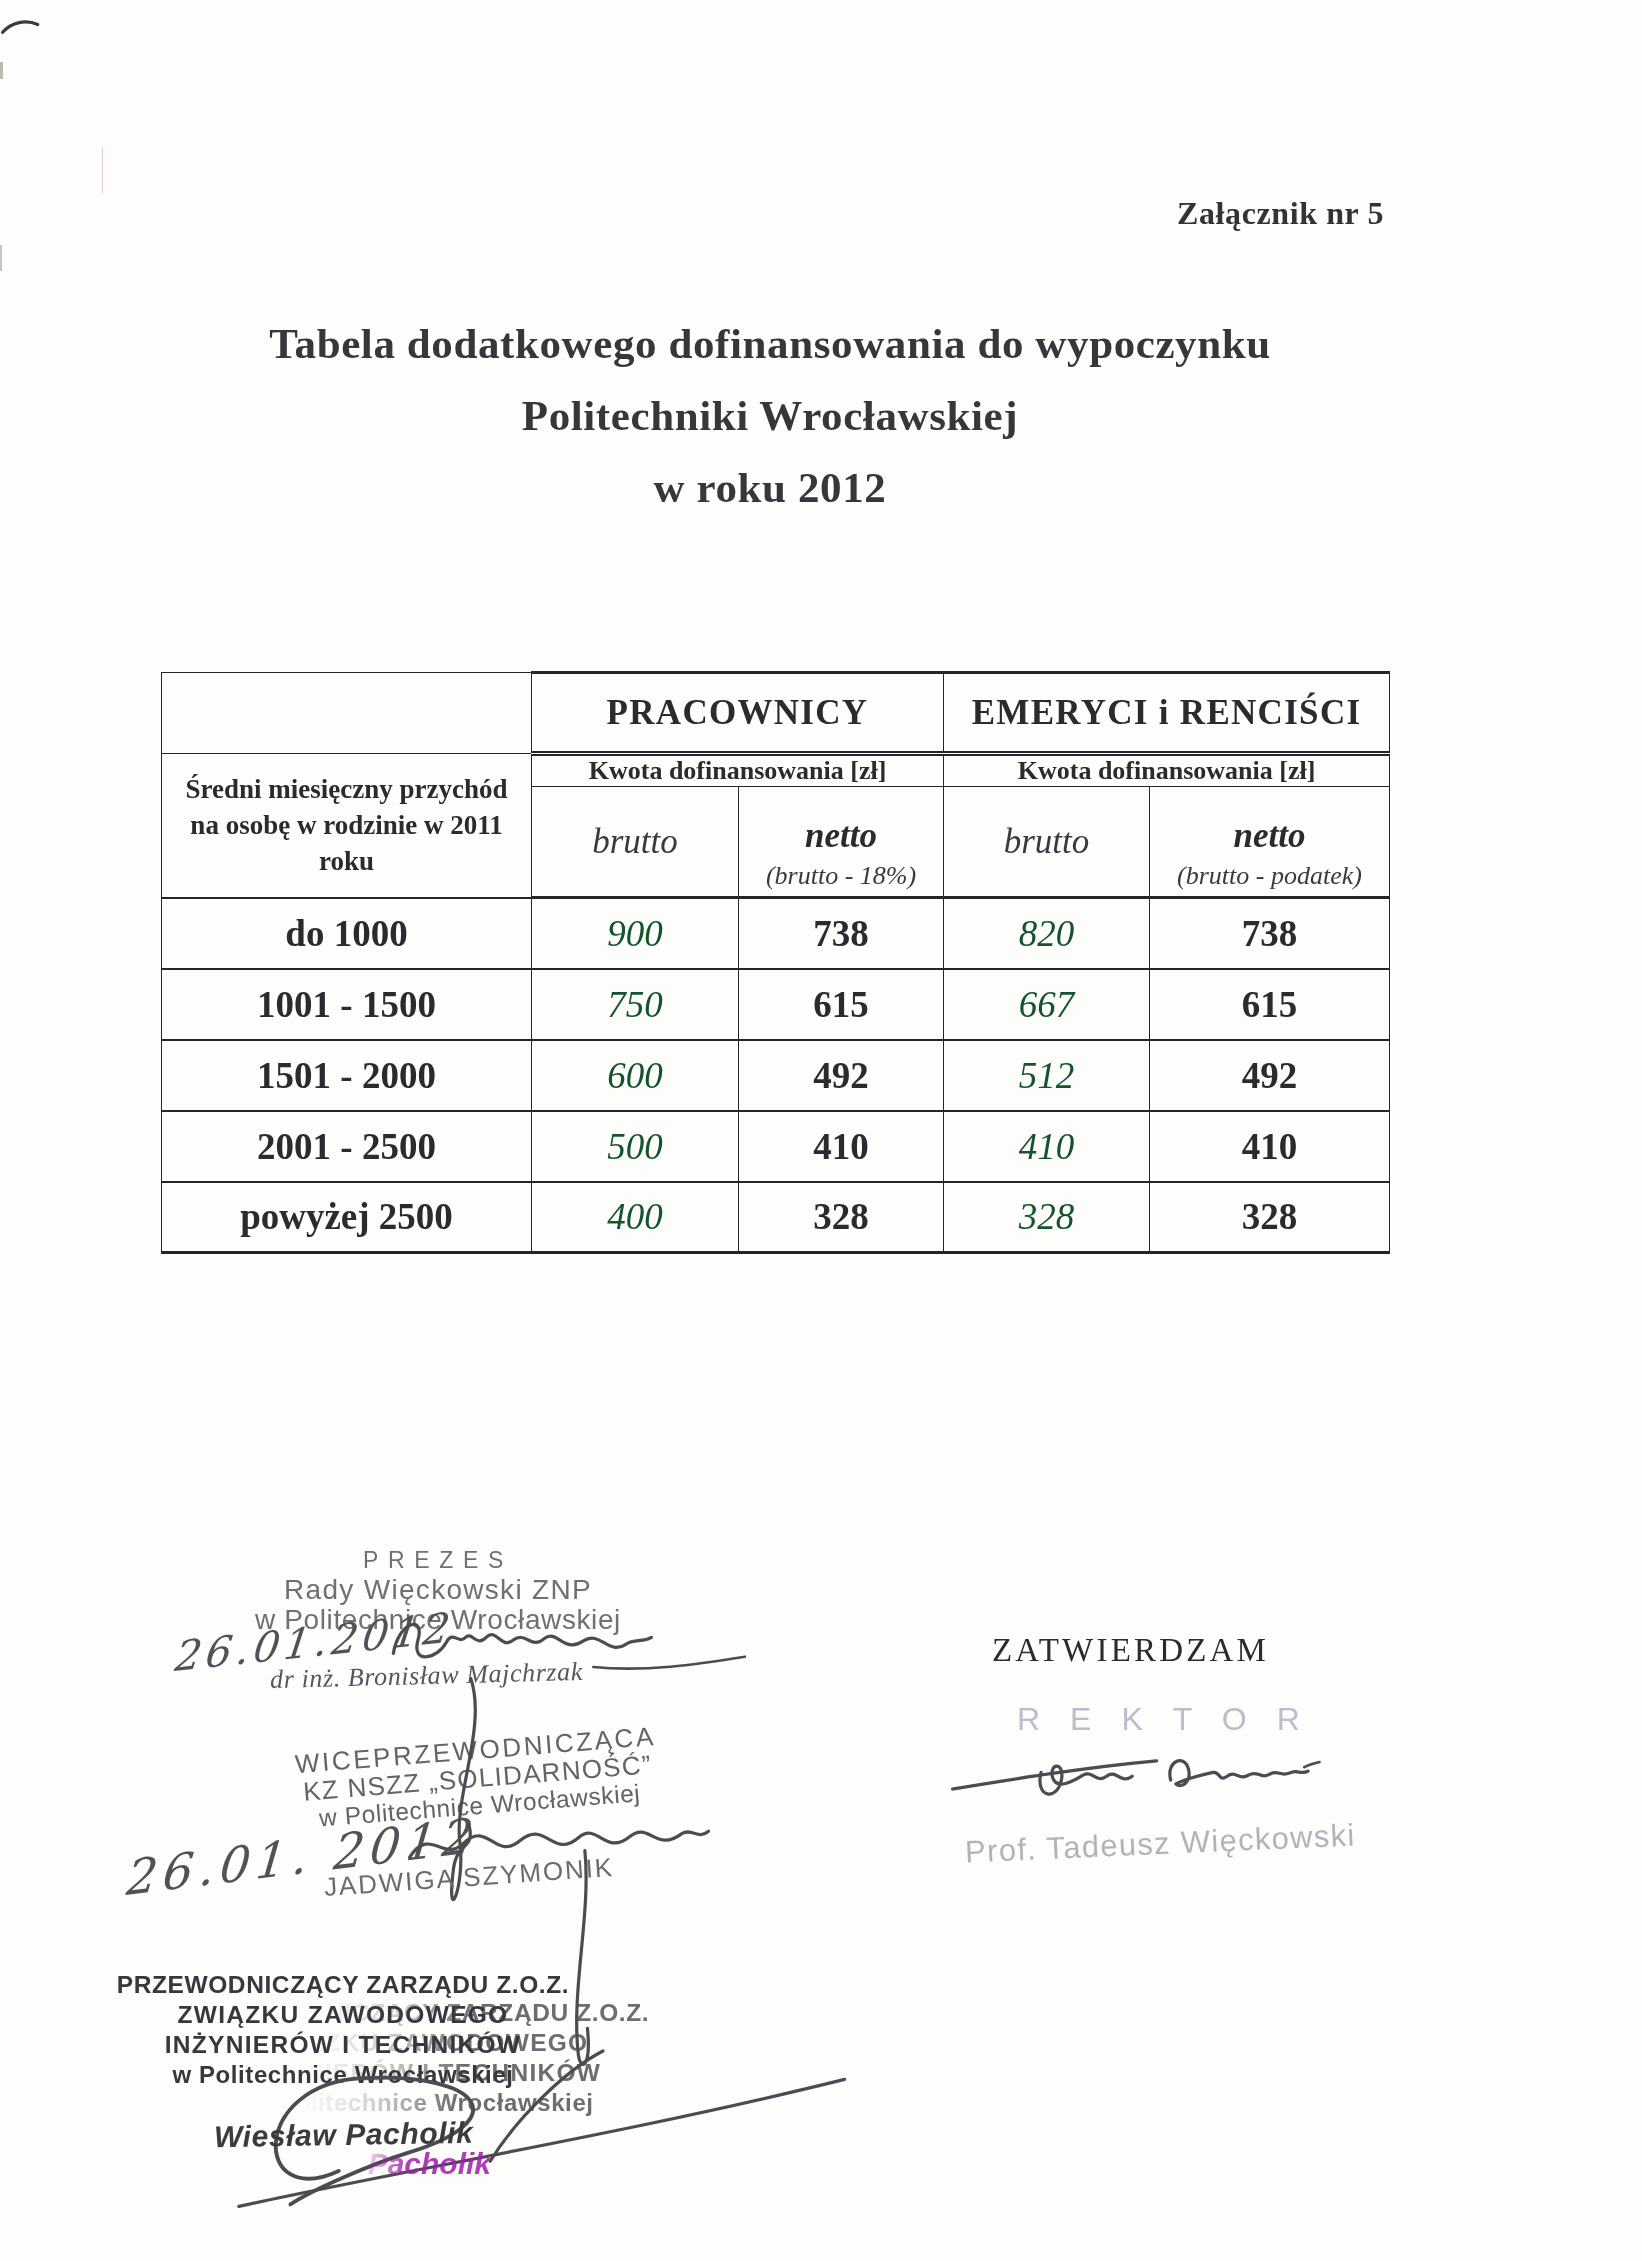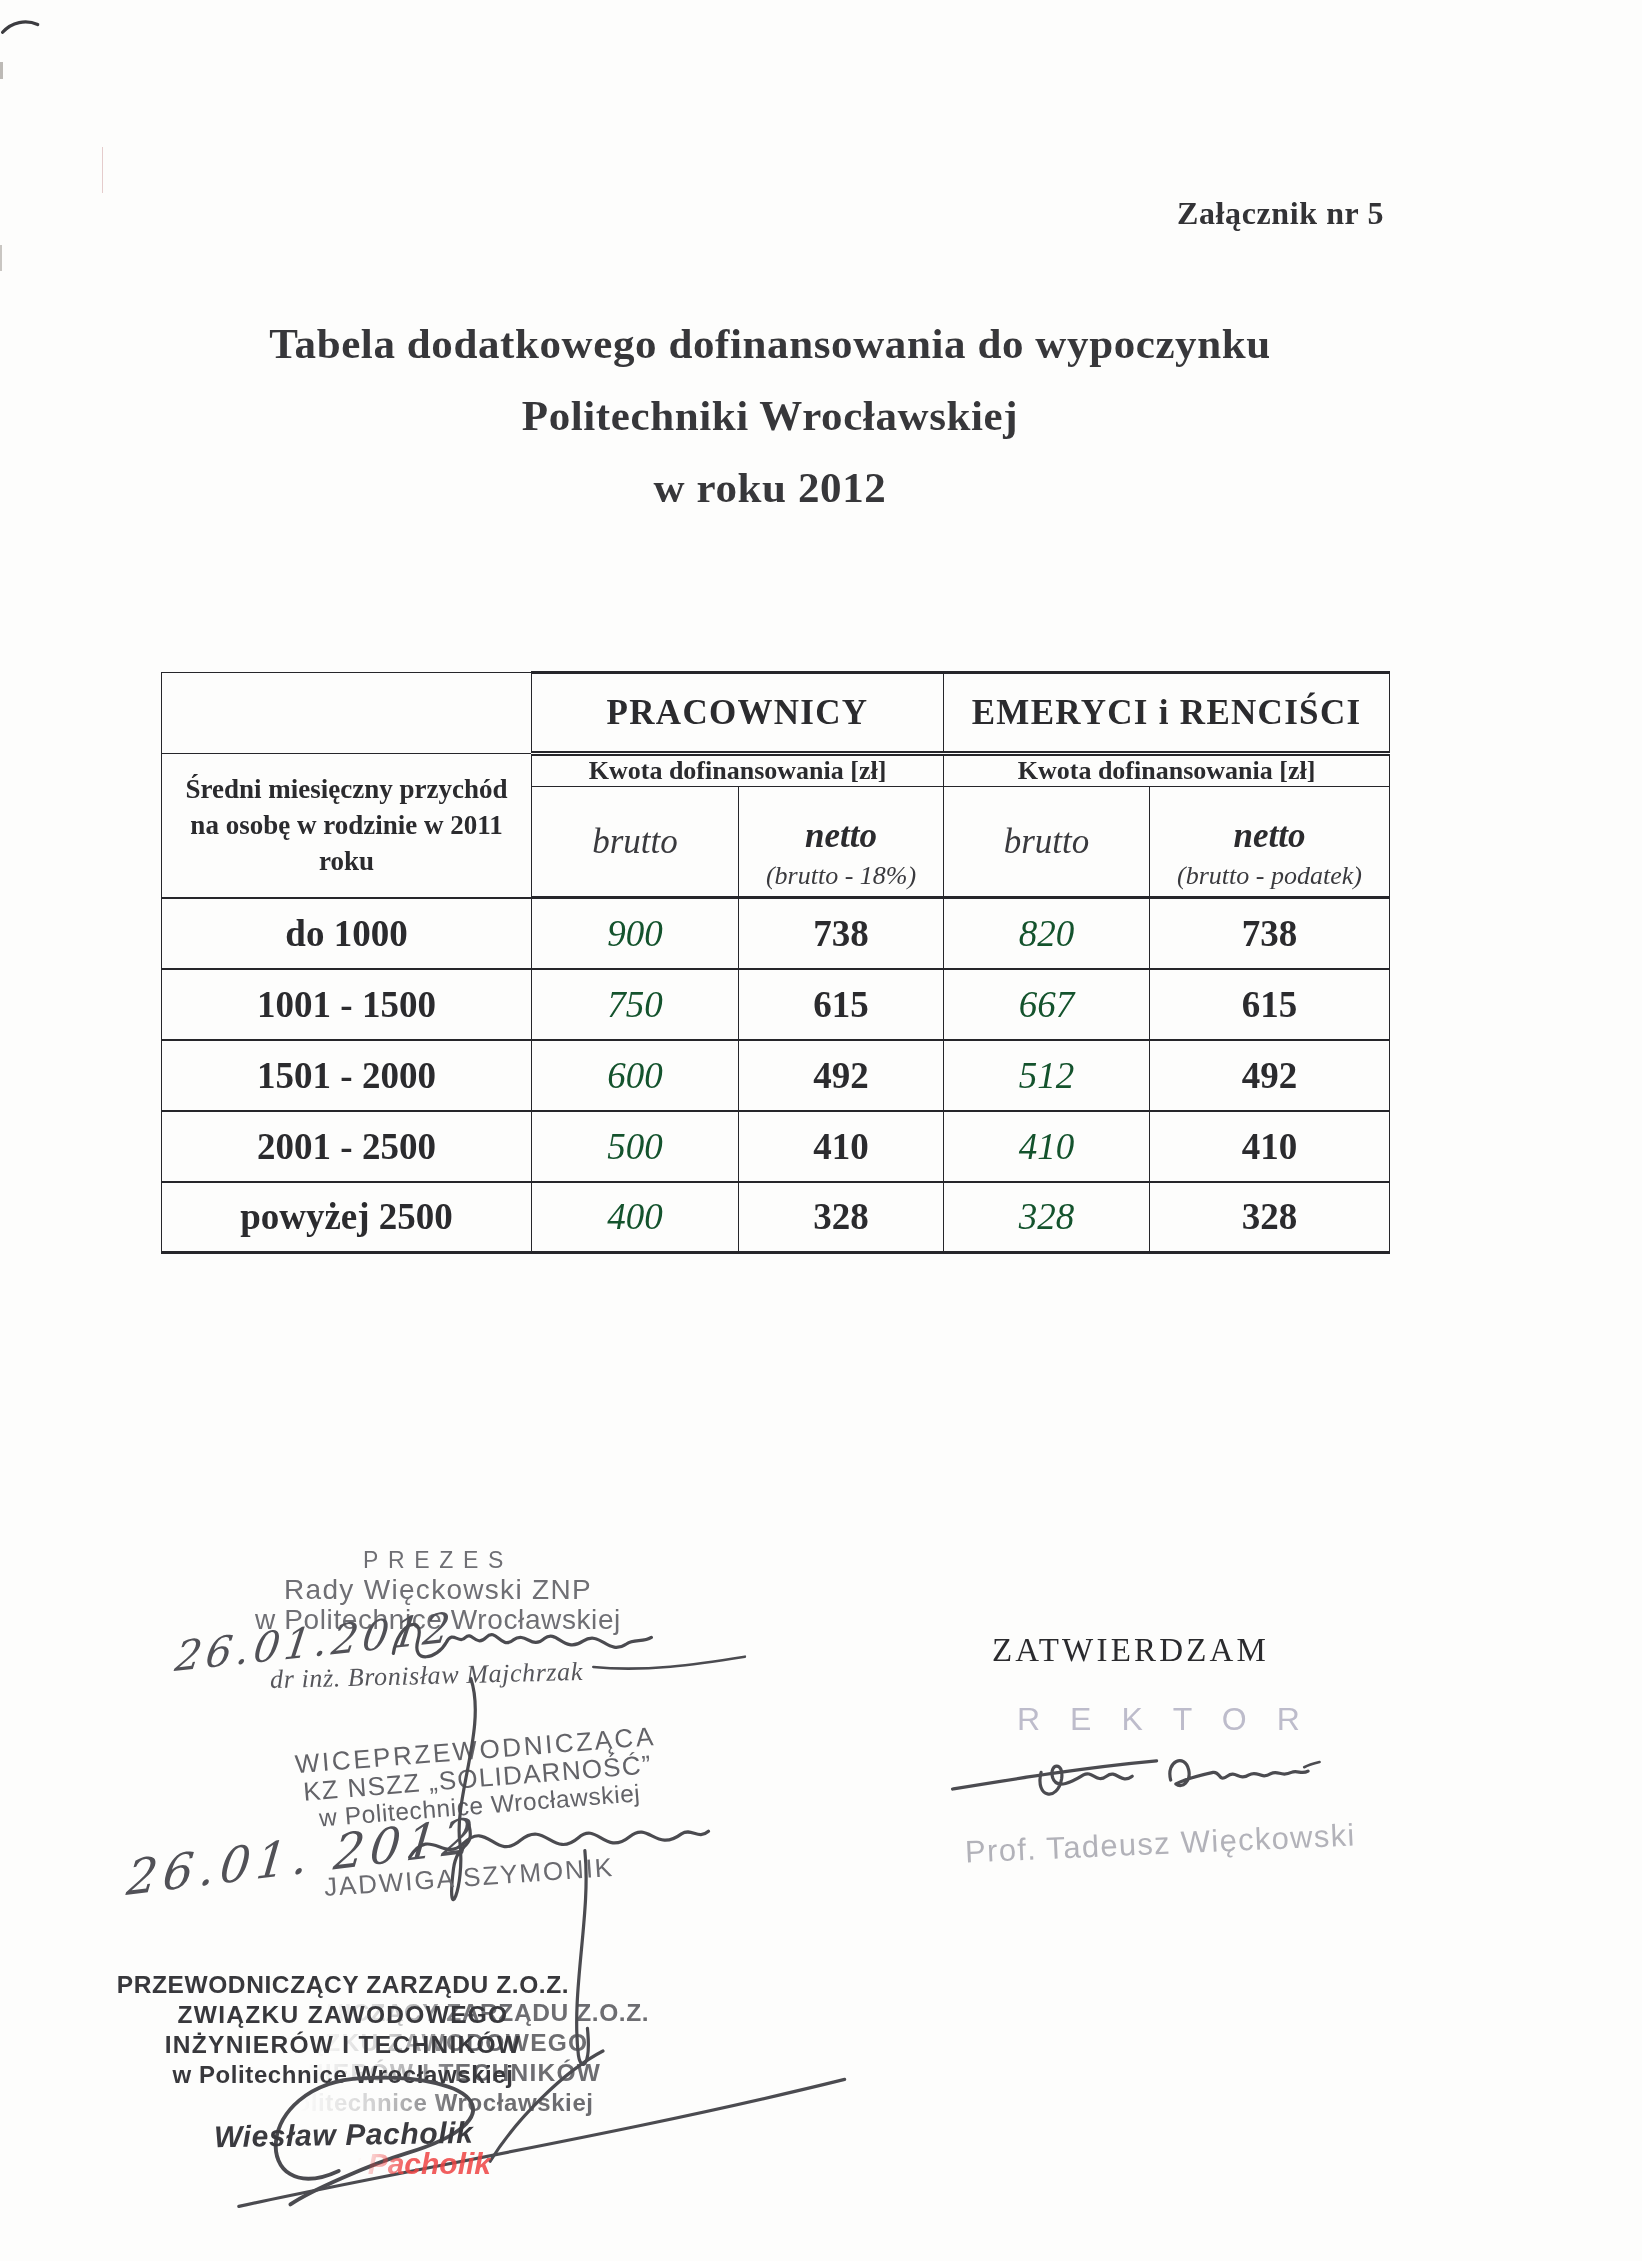--- a/index.html
+++ b/index.html
@@ -122,21 +122,21 @@
     mask-image:linear-gradient(100deg,transparent 28%,rgba(0,0,0,.3) 42%,#000 58%);
   }
   .pacholik-name{
     position:absolute;left:214px;top:2118px;
     font-size:30px;font-weight:bold;font-style:italic;letter-spacing:0.6px;
     color:#3a3a3f;transform:rotate(-1deg);
     font-family:"Liberation Sans","DejaVu Sans",sans-serif;
   }
   .pacholik-ghost{
     position:absolute;left:336px;top:2147px;
-    font-size:30px;font-weight:bold;font-style:italic;color:#ef4444;opacity:.85;
+    font-size:30px;font-weight:bold;font-style:italic;color:#a21caf;opacity:.85;
     font-family:"Liberation Sans","DejaVu Sans",sans-serif;
     -webkit-mask-image:linear-gradient(100deg,transparent 15%,#000 45%);
     mask-image:linear-gradient(100deg,transparent 15%,#000 45%);
   }
   .sig{position:absolute;}
   .sig path{fill:none;stroke:#4b4b50;stroke-linecap:round;stroke-linejoin:round;}
   
   .artifact{position:absolute;}
 </style>
 </head>

